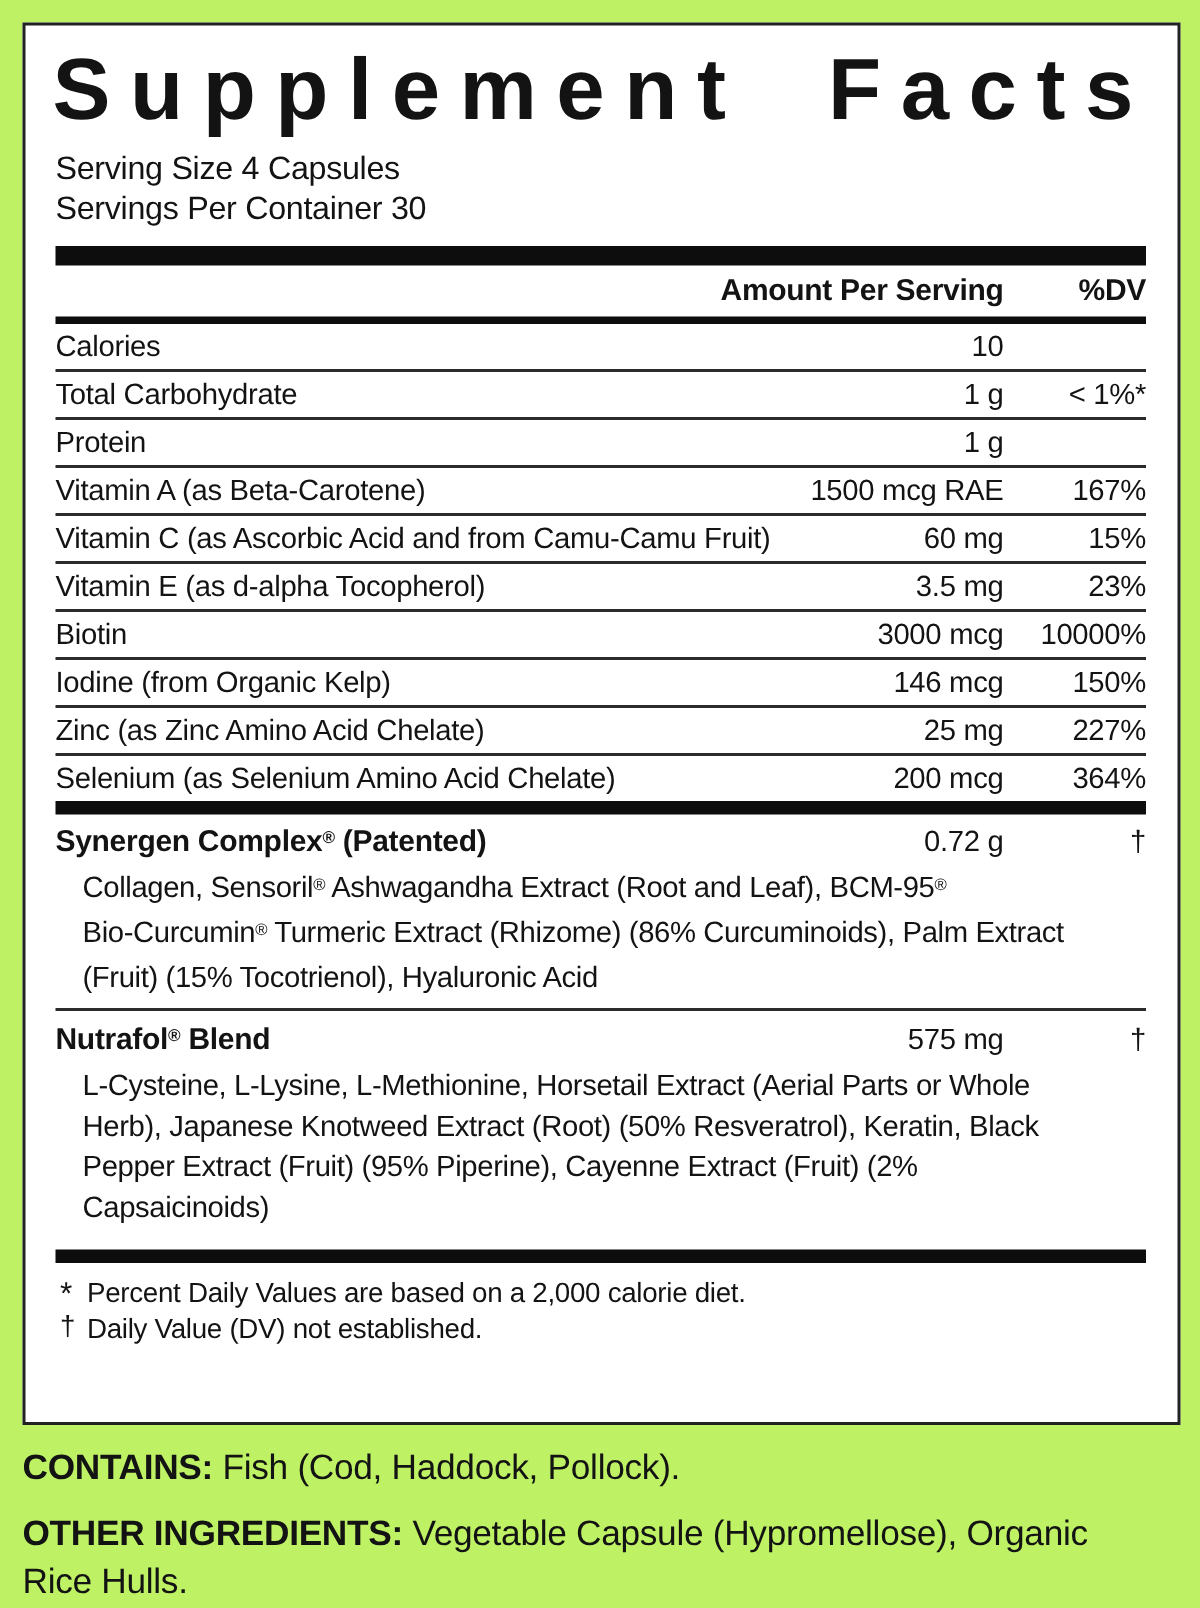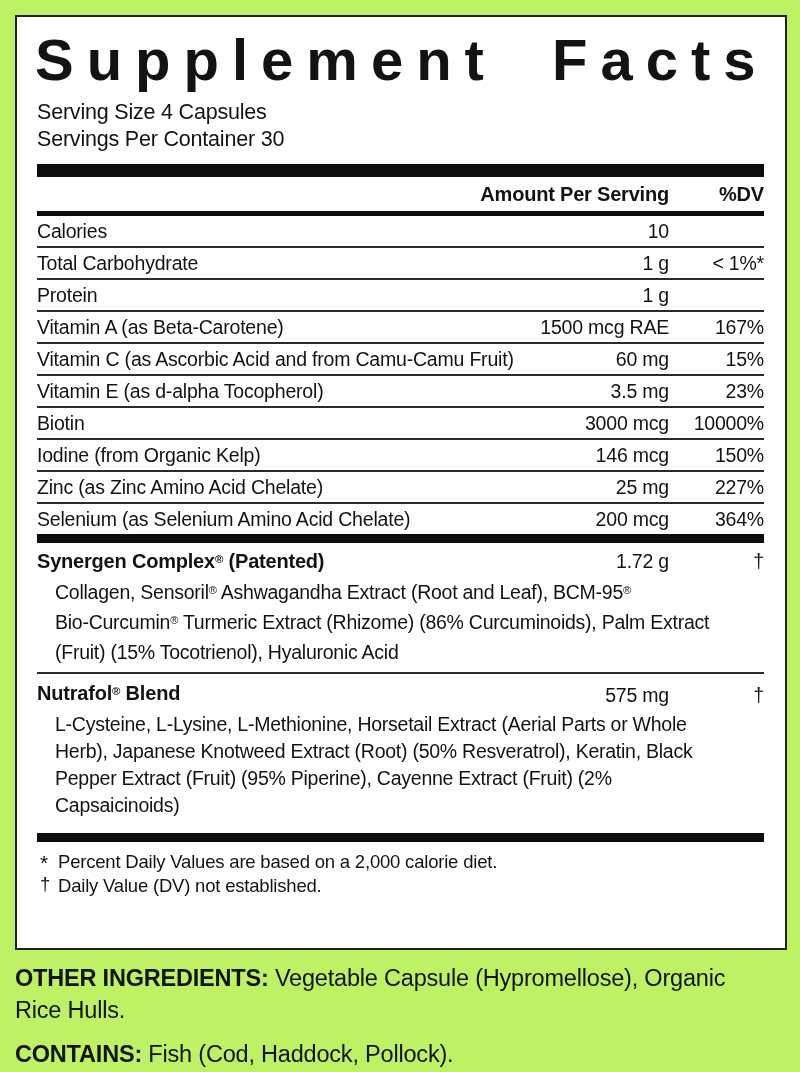--- a/index.html
+++ b/index.html
@@ -51,21 +51,21 @@
     padding: 5px 0 4px;
     font-size: 19.5px;
     line-height: 21px;
   }
   .nutrient-rows .row:not(:last-child) { border-bottom: 2px solid #2b2b2b; }
 
   .blend-head { padding: 7px 0 2px; font-size: 19.5px; line-height: 22px; }
   .blend-head .cell-name { font-weight: 700; font-size: 20px; }
   .blend-ingredients { padding: 2px 0 6px 18px; font-size: 19.5px; line-height: 27px; }
   .blend-ingredients .iline { white-space: nowrap; letter-spacing: -0.25px; }
-  .blend-2 .blend-head { padding-top: 8px; align-items: center; }
+  .blend-2 .blend-head { padding-top: 8px; }
   .blend-2 .blend-ingredients { padding-bottom: 14px; }
   .rule-thin { height: 2px; background: #2b2b2b; }
 
   sup.reg {
     font-size: 57%;
     font-weight: inherit;
     vertical-align: baseline;
     position: relative;
     top: -0.45em;
   }
@@ -157,21 +157,21 @@
         <div class="cell-amount">200 mcg</div>
         <div class="cell-dv">364%</div>
       </div>
     </div>
 
     <div class="bar bar-thick"></div>
 
     <div class="blend blend-1">
       <div class="row blend-head">
         <div class="cell-name"><span>Synergen Complex</span><sup class="reg">®</sup><span> (Patented)</span></div>
-        <div class="cell-amount">1.72 g</div>
+        <div class="cell-amount">0.72 g</div>
         <div class="cell-dv">†</div>
       </div>
       <div class="blend-ingredients">
         <div class="iline">Collagen, Sensoril<sup class="reg">®</sup> Ashwagandha Extract (Root and Leaf), BCM-95<sup class="reg">®</sup></div>
         <div class="iline">Bio-Curcumin<sup class="reg">®</sup> Turmeric Extract (Rhizome) (86% Curcuminoids), Palm Extract</div>
         <div class="iline">(Fruit) (15% Tocotrienol), Hyaluronic Acid</div>
       </div>
     </div>
 
     <div class="rule-thin"></div>
@@ -200,21 +200,21 @@
       <div class="footnote">
         <span class="fmark dagger">†</span>
           <span>Daily Value (DV) not established.</span>
       </div>
     </div>
 
   </div>
 
   <div class="below-wrap">
     <div class="below-block">
+      <div class="bline"><span class="blabel">CONTAINS:</span><span> Fish (Cod, Haddock, Pollock).</span></div>
+    </div>
+    <div class="below-block">
       <div class="bline"><span class="blabel">OTHER INGREDIENTS:</span><span> Vegetable Capsule (Hypromellose), Organic</span></div>
       <div class="bline">Rice Hulls.</div>
     </div>
-    <div class="below-block">
-      <div class="bline"><span class="blabel">CONTAINS:</span><span> Fish (Cod, Haddock, Pollock).</span></div>
-    </div>
   </div>
 
 </div>
 
 </body></html>

